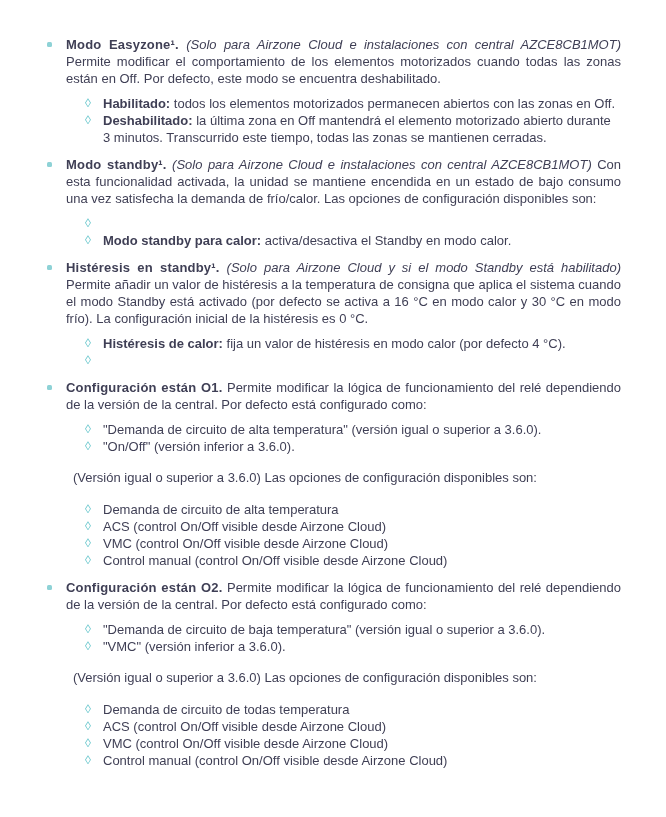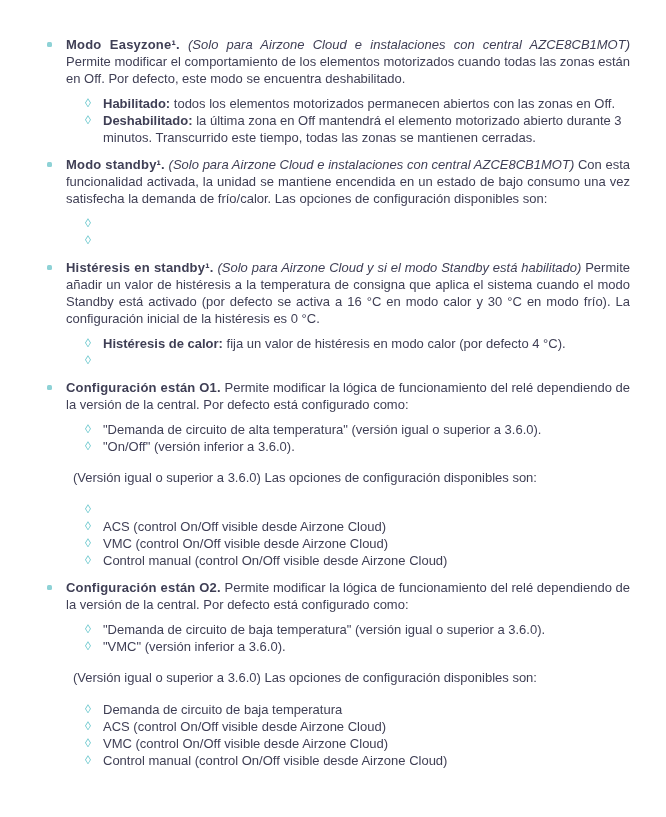--- a/index.html
+++ b/index.html
@@ -11,21 +11,21 @@
     font-family: "Liberation Sans", sans-serif;
     font-size: 13px;
     line-height: 17px;
     color: #3f3f55;
     -webkit-font-smoothing: antialiased;
   }
   .doc {
     box-sizing: border-box;
     width: 666px;
     height: 817px;
-    padding: 36px 36px 0 47px;
+    padding: 36px 45px 0 47px;
     border-radius: 21px;
   }
   .section {
     display: flex;
     margin-bottom: 10px;
   }
   .bullet-dot {
     flex: 0 0 5px;
     width: 5px;
     height: 5px;
@@ -87,20 +87,21 @@
   <div class="section">
     <span class="bullet-dot"></span>
     <div class="section-content">
       <p class="section-para"><strong>Modo standby¹.</strong> <em>(Solo para Airzone Cloud e instalaciones con central AZCE8CB1MOT)</em> <span>Con esta funcionalidad activada, la unidad se mantiene encendida en un estado de bajo consumo una vez satisfecha la demanda de frío/calor. Las opciones de configuración disponibles son:</span></p>
       <ul class="sub-list last">
         <li class="sub-item">
           <span class="sub-marker">◊</span>
         </li>
         <li class="sub-item">
           <span class="sub-marker">◊</span>
+          <span class="sub-text"><strong>Modo standby para calor:</strong> <span>activa/desactiva el Standby en modo calor.</span></span>
         </li>
       </ul>
     </div>
   </div>
 
   <div class="section">
     <span class="bullet-dot"></span>
     <div class="section-content">
       <p class="section-para"><strong>Histéresis en standby¹.</strong> <em>(Solo para Airzone Cloud y si el modo Standby está habilitado)</em> <span>Permite añadir un valor de histéresis a la temperatura de consigna que aplica el sistema cuando el modo Standby está activado (por defecto se activa a 16 °C en modo calor y 30 °C en modo frío). La configuración inicial de la histéresis es 0 °C.</span></p>
       <ul class="sub-list last">
@@ -126,20 +127,21 @@
         </li>
         <li class="sub-item">
           <span class="sub-marker">◊</span>
           <span class="sub-text">"On/Off" (versión inferior a 3.6.0).</span>
         </li>
       </ul>
       <p class="version-note">(Versión igual o superior a 3.6.0) Las opciones de configuración disponibles son:</p>
       <ul class="sub-list last">
         <li class="sub-item">
           <span class="sub-marker">◊</span>
+          <span class="sub-text">Demanda de circuito de alta temperatura</span>
         </li>
         <li class="sub-item">
           <span class="sub-marker">◊</span>
           <span class="sub-text">ACS (control On/Off visible desde Airzone Cloud)</span>
         </li>
         <li class="sub-item">
           <span class="sub-marker">◊</span>
           <span class="sub-text">VMC (control On/Off visible desde Airzone Cloud)</span>
         </li>
         <li class="sub-item">
@@ -161,21 +163,21 @@
         </li>
         <li class="sub-item">
           <span class="sub-marker">◊</span>
           <span class="sub-text">"VMC" (versión inferior a 3.6.0).</span>
         </li>
       </ul>
       <p class="version-note">(Versión igual o superior a 3.6.0) Las opciones de configuración disponibles son:</p>
       <ul class="sub-list last">
         <li class="sub-item">
           <span class="sub-marker">◊</span>
-          <span class="sub-text">Demanda de circuito de baja temperatura</span>
+          <span class="sub-text">Demanda de circuito de todas temperatura</span>
         </li>
         <li class="sub-item">
           <span class="sub-marker">◊</span>
           <span class="sub-text">ACS (control On/Off visible desde Airzone Cloud)</span>
         </li>
         <li class="sub-item">
           <span class="sub-marker">◊</span>
           <span class="sub-text">VMC (control On/Off visible desde Airzone Cloud)</span>
         </li>
         <li class="sub-item">

